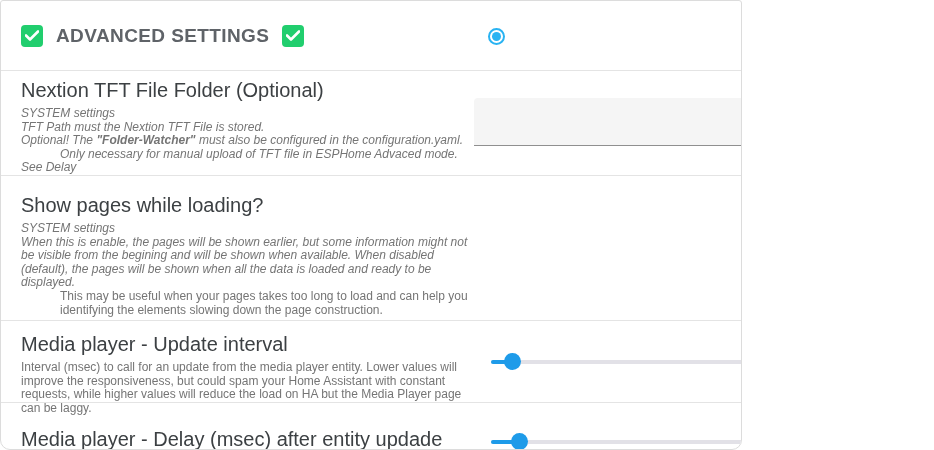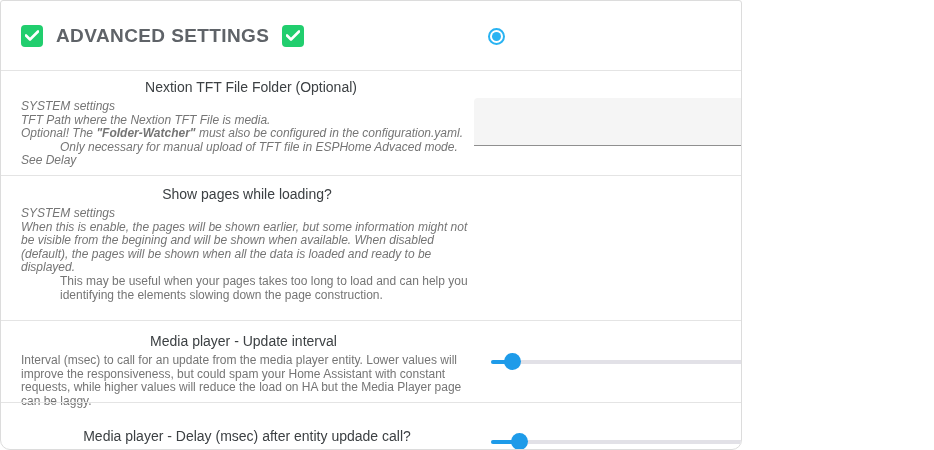--- a/index.html
+++ b/index.html
@@ -32,24 +32,24 @@
   }
   .radio-dot { width: 9px; height: 9px; border-radius: 50%; background: var(--blue-light); }
   
   .sec { position: relative; border-top: 1px solid var(--divider); }
   .sec1 { height: 105px; }
   .sec2 { height: 113px; }
   .sec3 { height: 82px; margin-top: 32px; }
   .sec4 { height: 78px; }
   .sec-text { position: absolute; left: 20px; width: 452px; }
   .sec1 .sec-text { top: 8px; width: 460px; }
-  .sec2 .sec-text { top: 10px; }
+  .sec2 .sec-text { top: 18px; }
   .sec3 .sec-text { top: 12px; width: 445px; }
   .sec4 .sec-text { top: 25px; }
-  .sec-title { font-size: 14px; color: var(--title-col); text-align: center; }
+  .sec-title { font-size: 20px; color: var(--title-col); }
   .desc { font-size: 12px; color: var(--desc-col); line-height: 13.6px; margin-top: 5px; }
   .italic { font-style: italic; }
   .desc b { font-weight: bold; }
   .boldline { font-weight: normal; margin-left: 39px; }
   .upright { font-style: normal; }
   
   .tft-input {
     position: absolute; left: 473px; top: 27px; width: 447px; height: 48px;
     background: #f5f5f5; border: none; border-bottom: 1px solid #8f8f8f;
     border-radius: 4px 4px 0 0; padding: 0 12px; font: inherit; font-size: 14px; color: #3c4043;
@@ -116,21 +116,21 @@
     <span class="radio">
       <span class="radio-dot"></span>
     </span>
   </div>
 
   <div class="sec sec1">
     <div class="sec-text">
       <div class="sec-title">Nextion TFT File Folder (Optional)</div>
       <div class="desc italic">
         <div>SYSTEM settings</div>
-        <div>TFT Path where the Nextion TFT File is media.</div>
+        <div>TFT Path must the Nextion TFT File is stored.</div>
         <div><span>Optional! The </span><b>"Folder-Watcher"</b><span> must also be configured in the configuration.yaml.</span></div>
         <div class="boldline">Only necessary for manual upload of TFT file in ESPHome Advaced mode.</div>
         <div>See Delay</div>
       </div>
     </div>
     <input class="tft-input" type="text" value="" style="">
   </div>
 
   <div class="sec sec2">
     <div class="sec-text">

